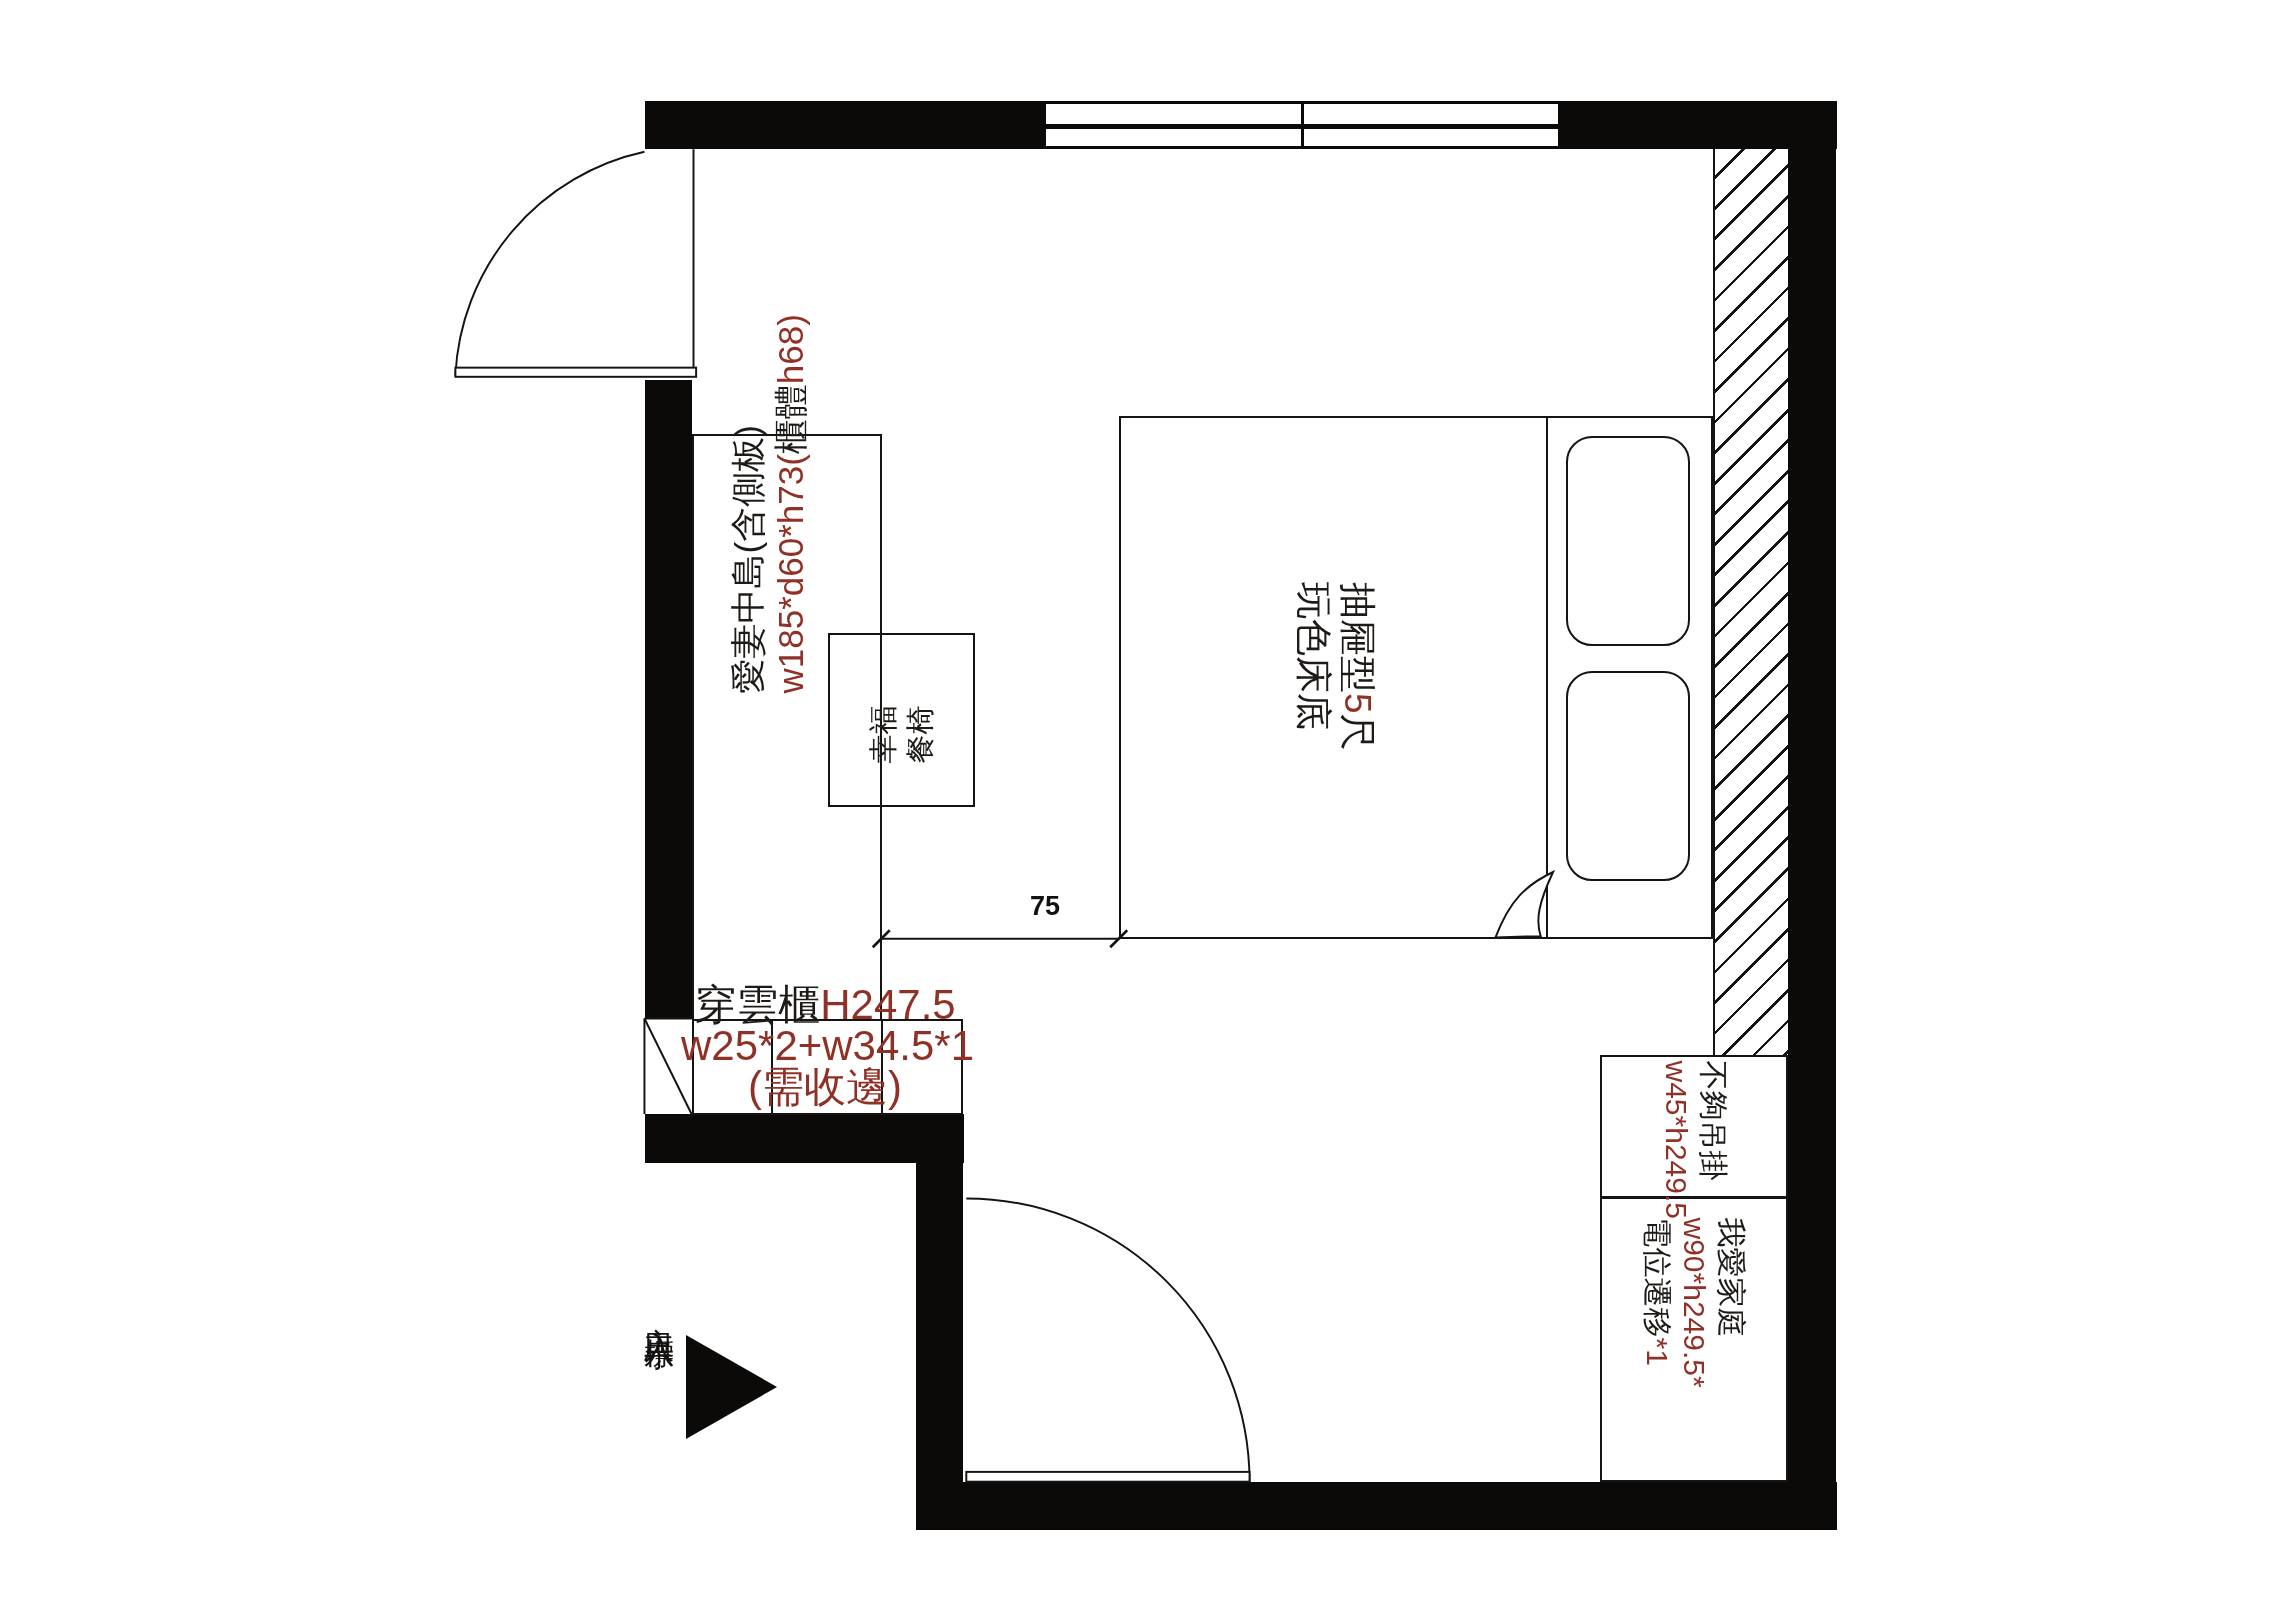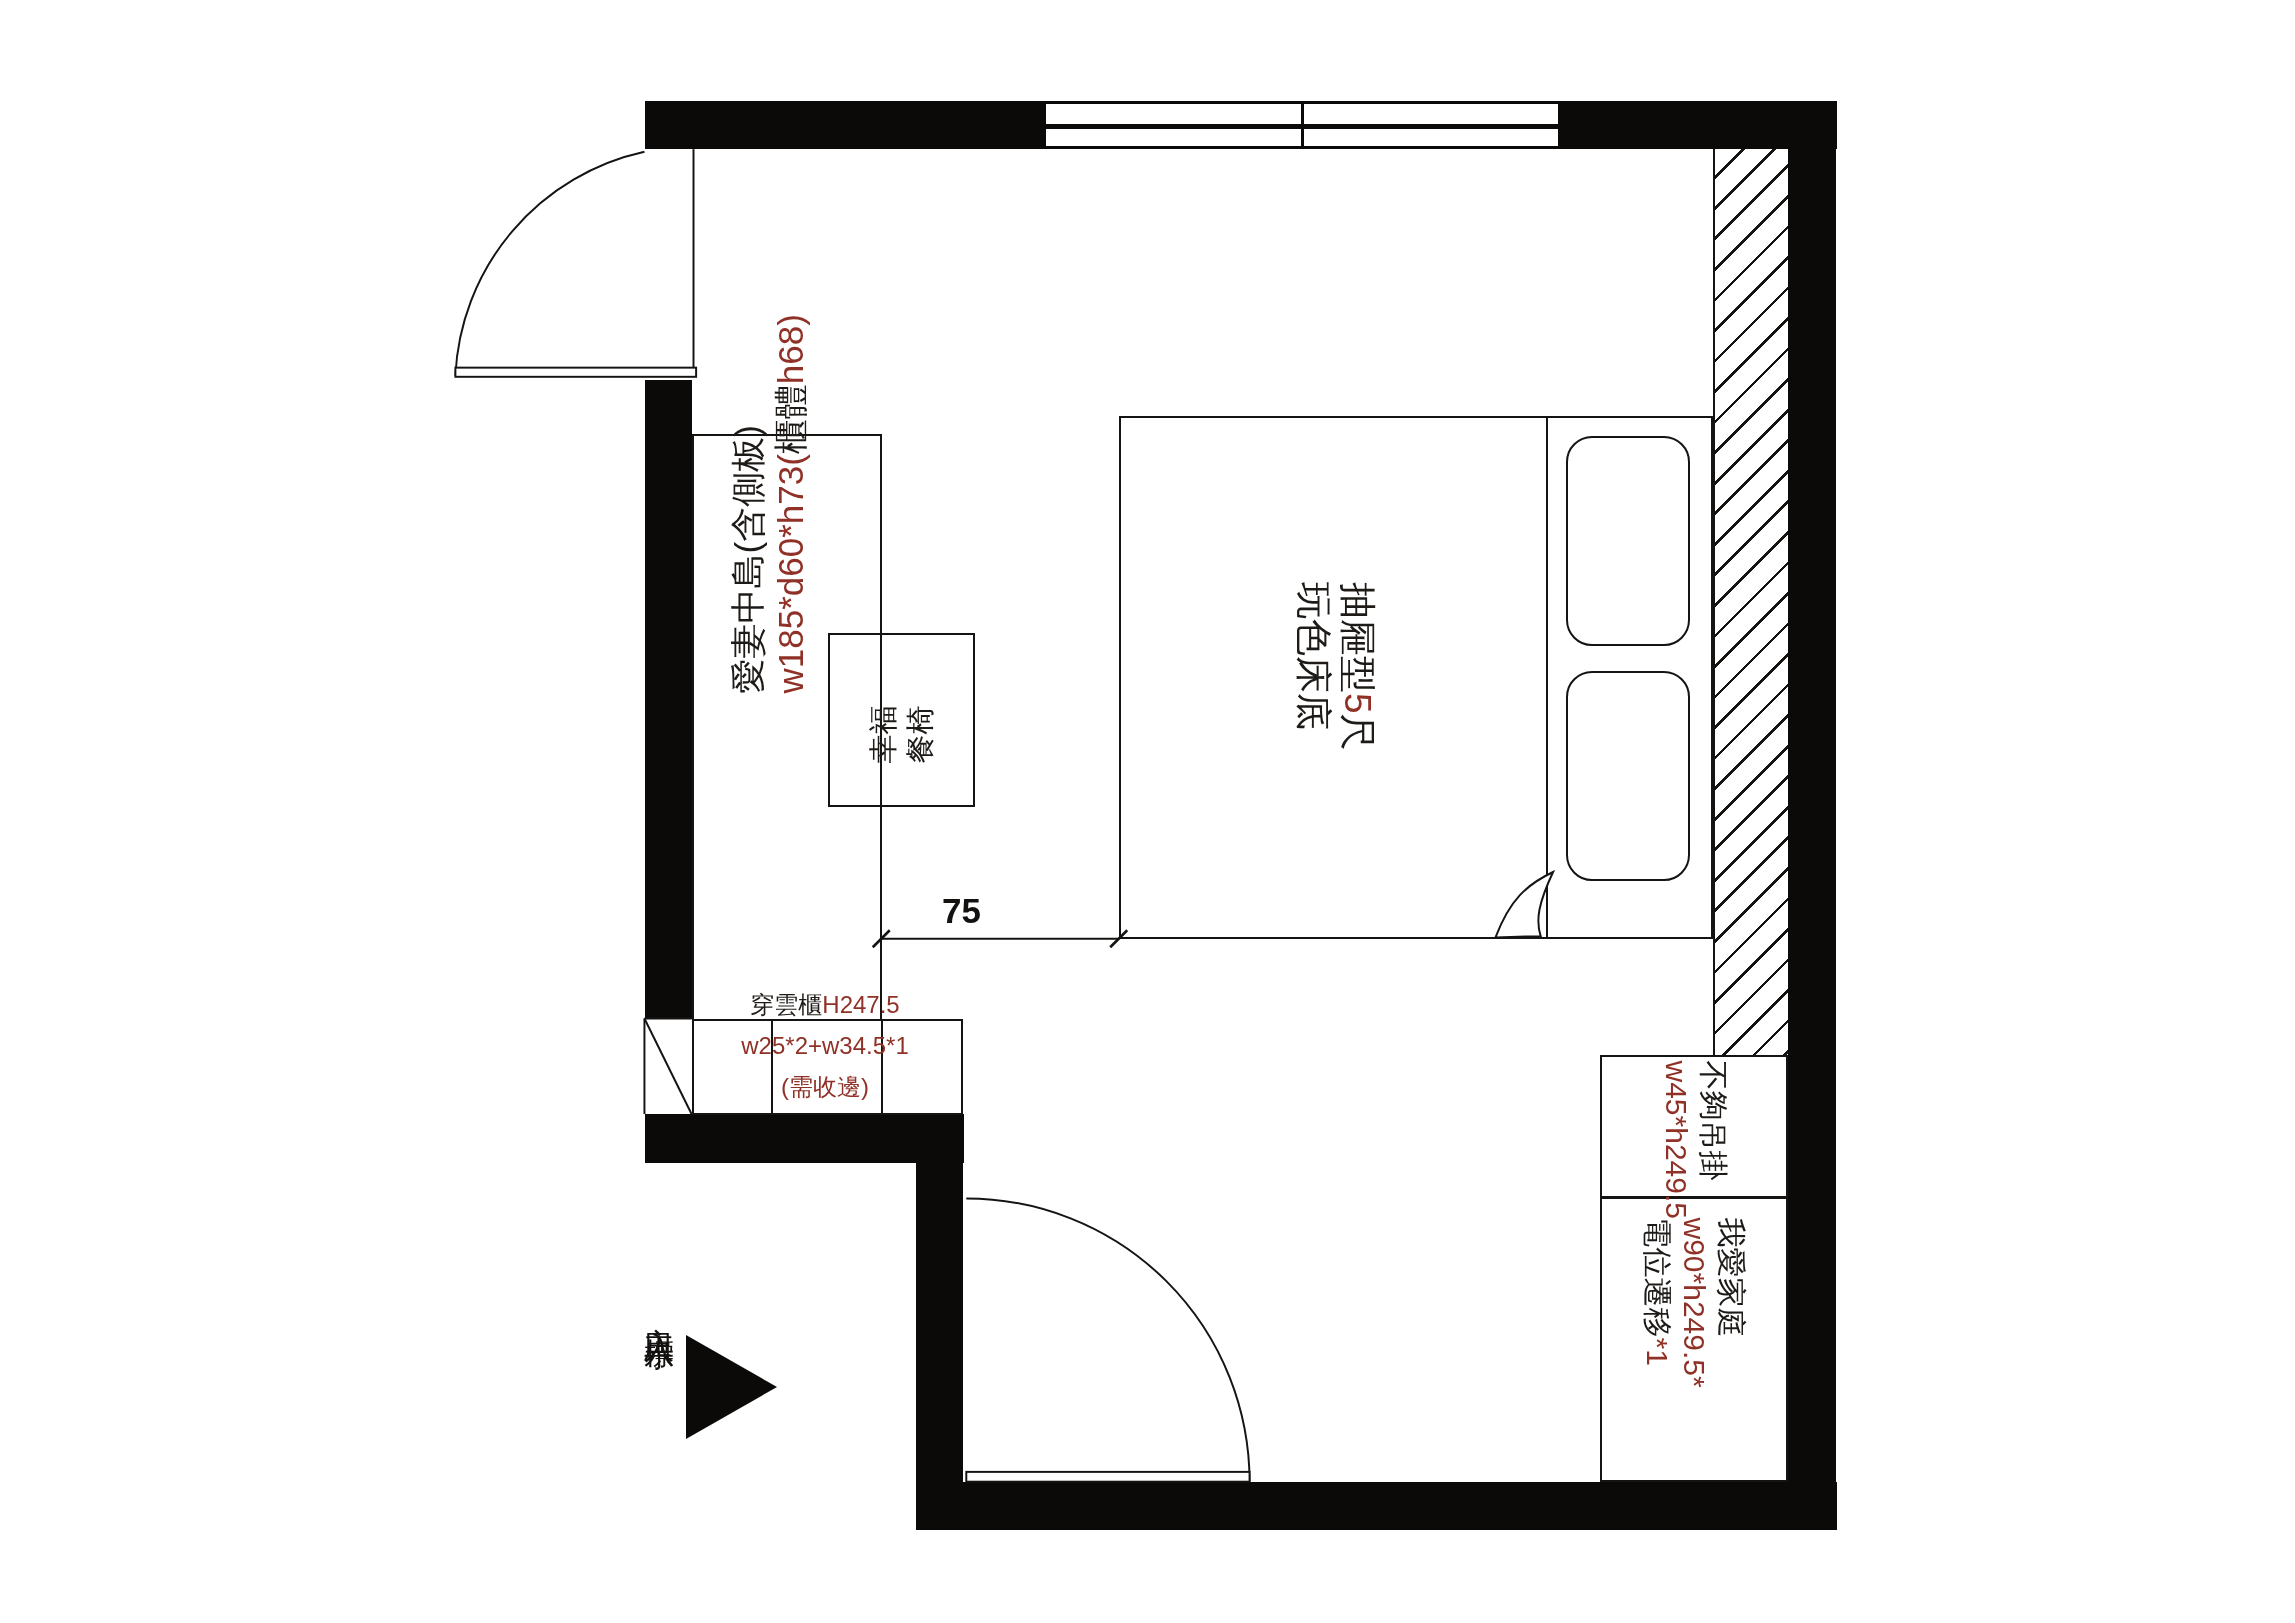--- a/index.html
+++ b/index.html
@@ -26,23 +26,23 @@
   .cw{transform:rotate(90deg);}
   .ccw{transform:rotate(-90deg);}
   .black{color:#1d1a17;}
   .red{color:#8f3126;}
   
   #entrance-label{position:absolute;left:638px;top:1303px;height:177px;writing-mode:vertical-rl;
       font-size:30px;letter-spacing:3.9px;color:#141210;}
   #entrance-arrow{position:absolute;left:686px;top:1335px;width:0;height:0;
       border-top:52px solid transparent;border-bottom:52px solid transparent;border-left:91px solid #0b0a08;}
   svg{position:absolute;left:0;top:0;}
-  .dim-label{position:absolute;font-size:35px;font-weight:600;color:#141210;text-align:left;}
+  .dim-label{position:absolute;font-size:27px;font-weight:600;color:#141210;text-align:right;}
   #wardrobe-label{position:absolute;left:681px;top:984px;width:288px;text-align:center;
-      font-size:24px;line-height:41px;}
+      font-size:42px;line-height:41px;}
 </style>
 </head>
 <body>
 
 <div id="plan">
 
   <div class="wall" style="left:645px;top:101px;width:1192px;height:48px;"></div>
   <div class="wall" style="left:1788px;top:101px;width:48px;height:1428px;"></div>
   <div class="wall" style="left:916px;top:1482px;width:921px;height:48px;"></div>
   <div class="wall" style="left:645px;top:380px;width:47px;height:639px;"></div>

